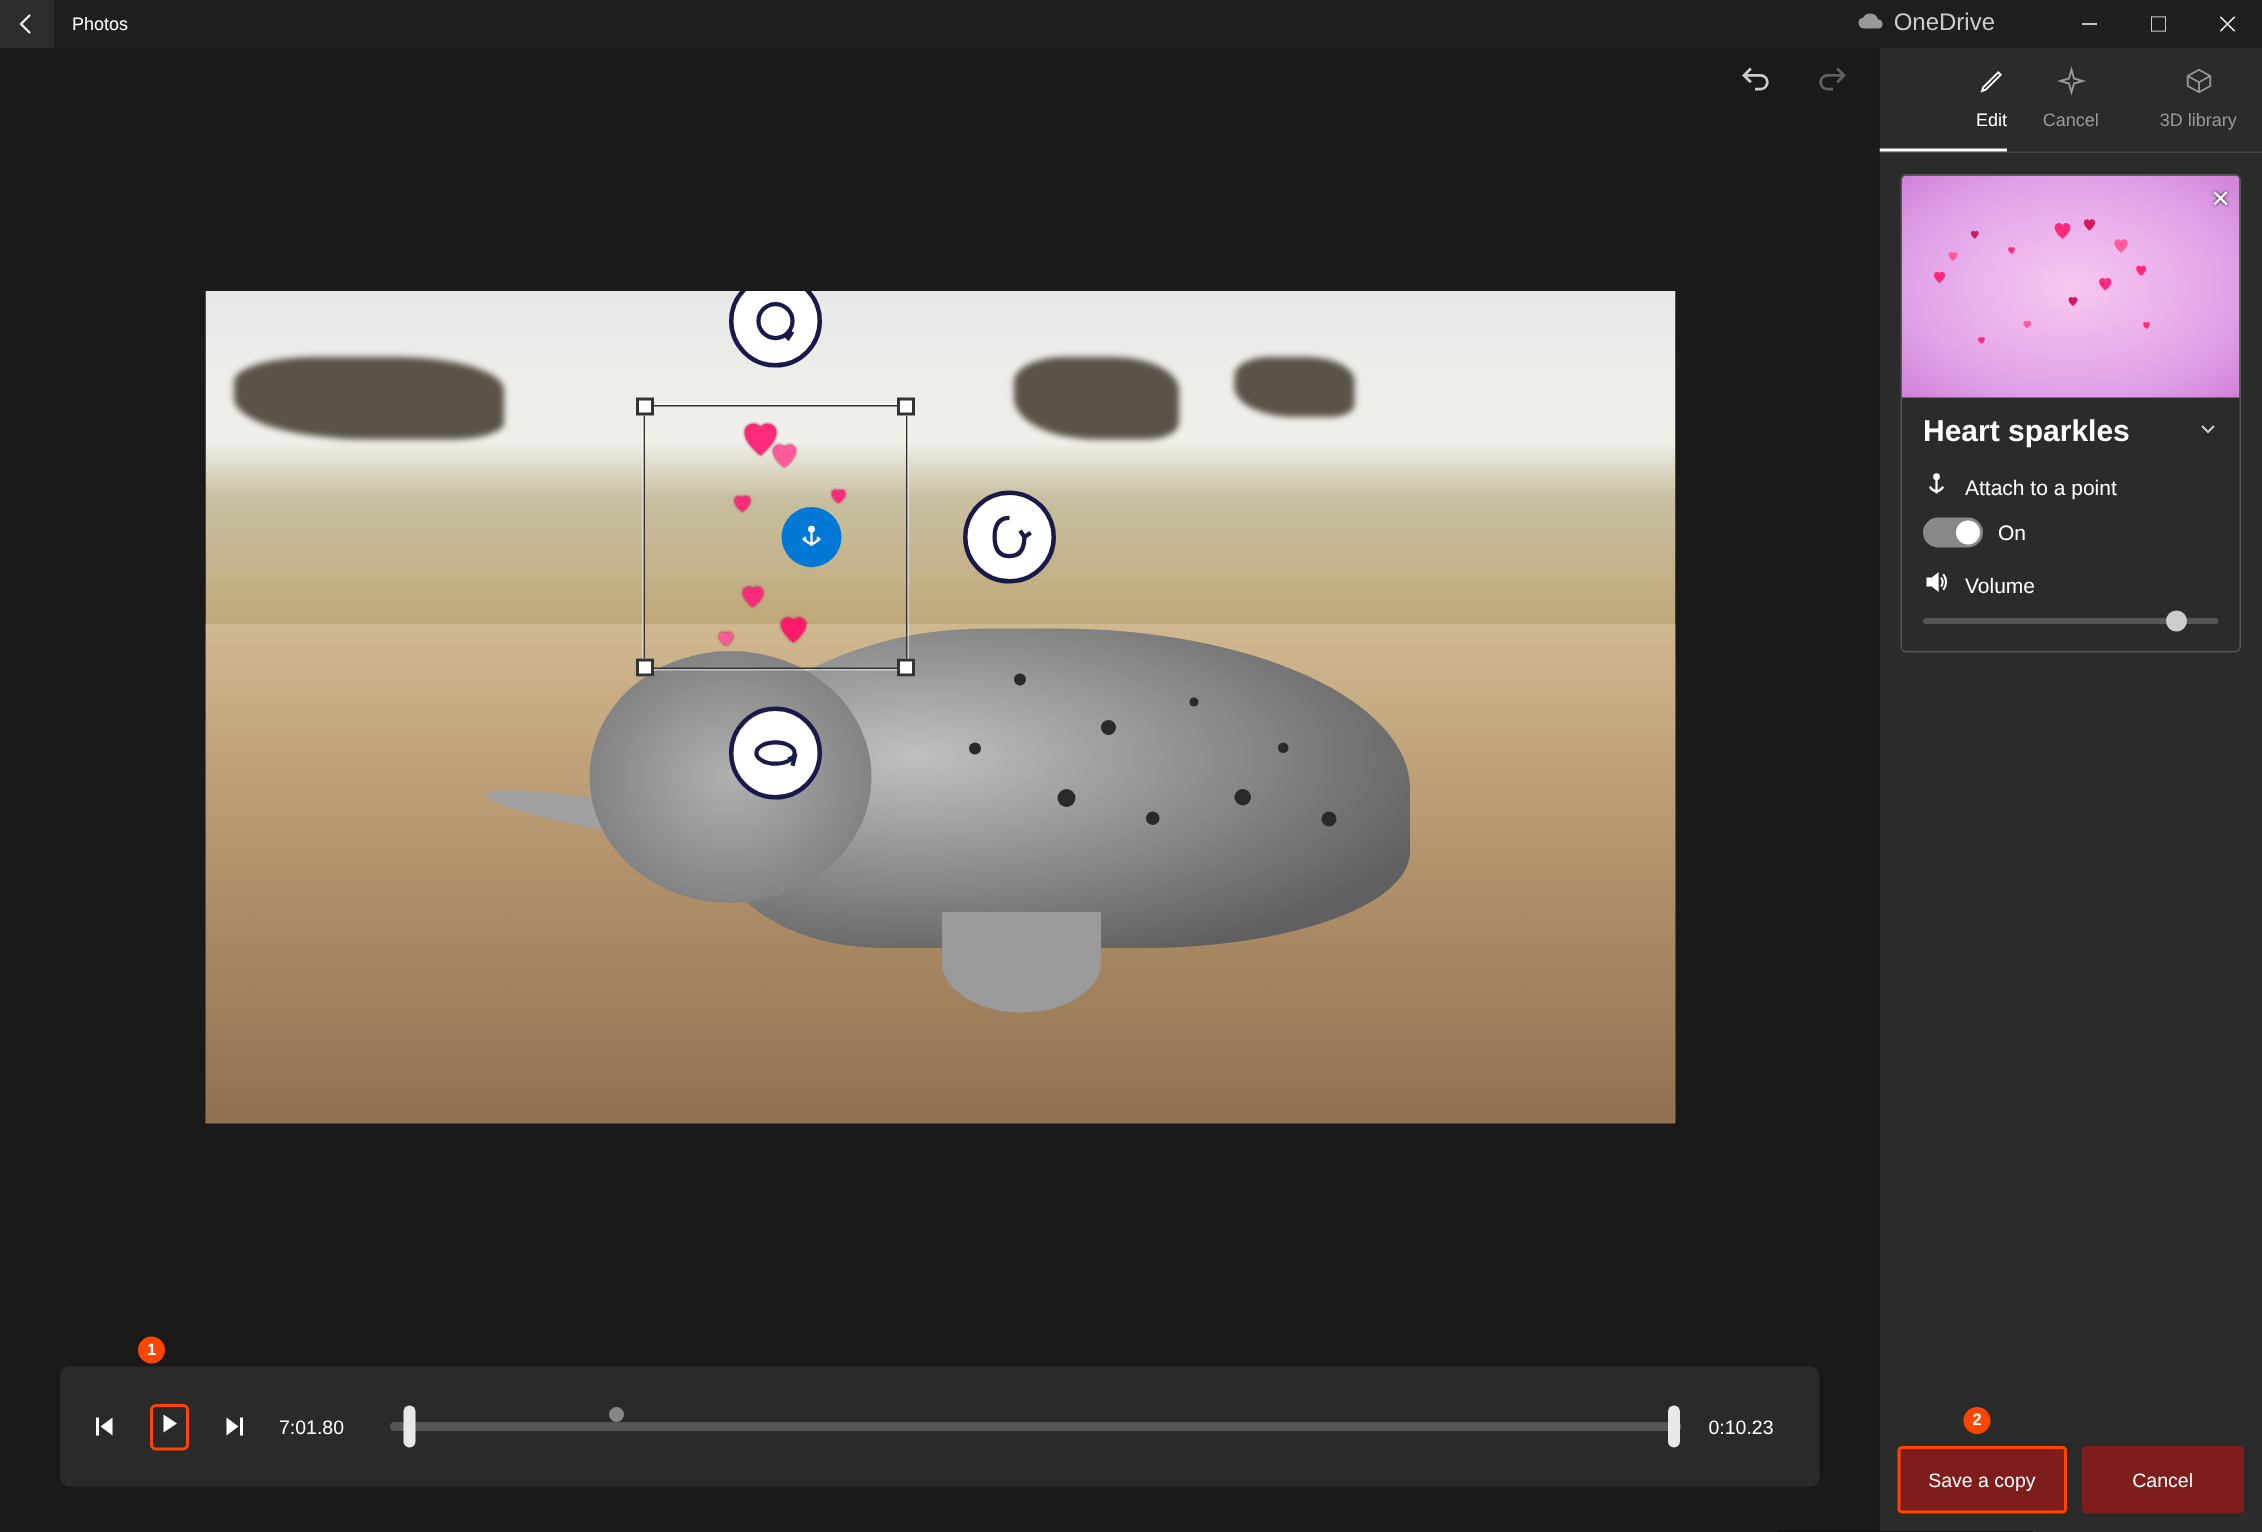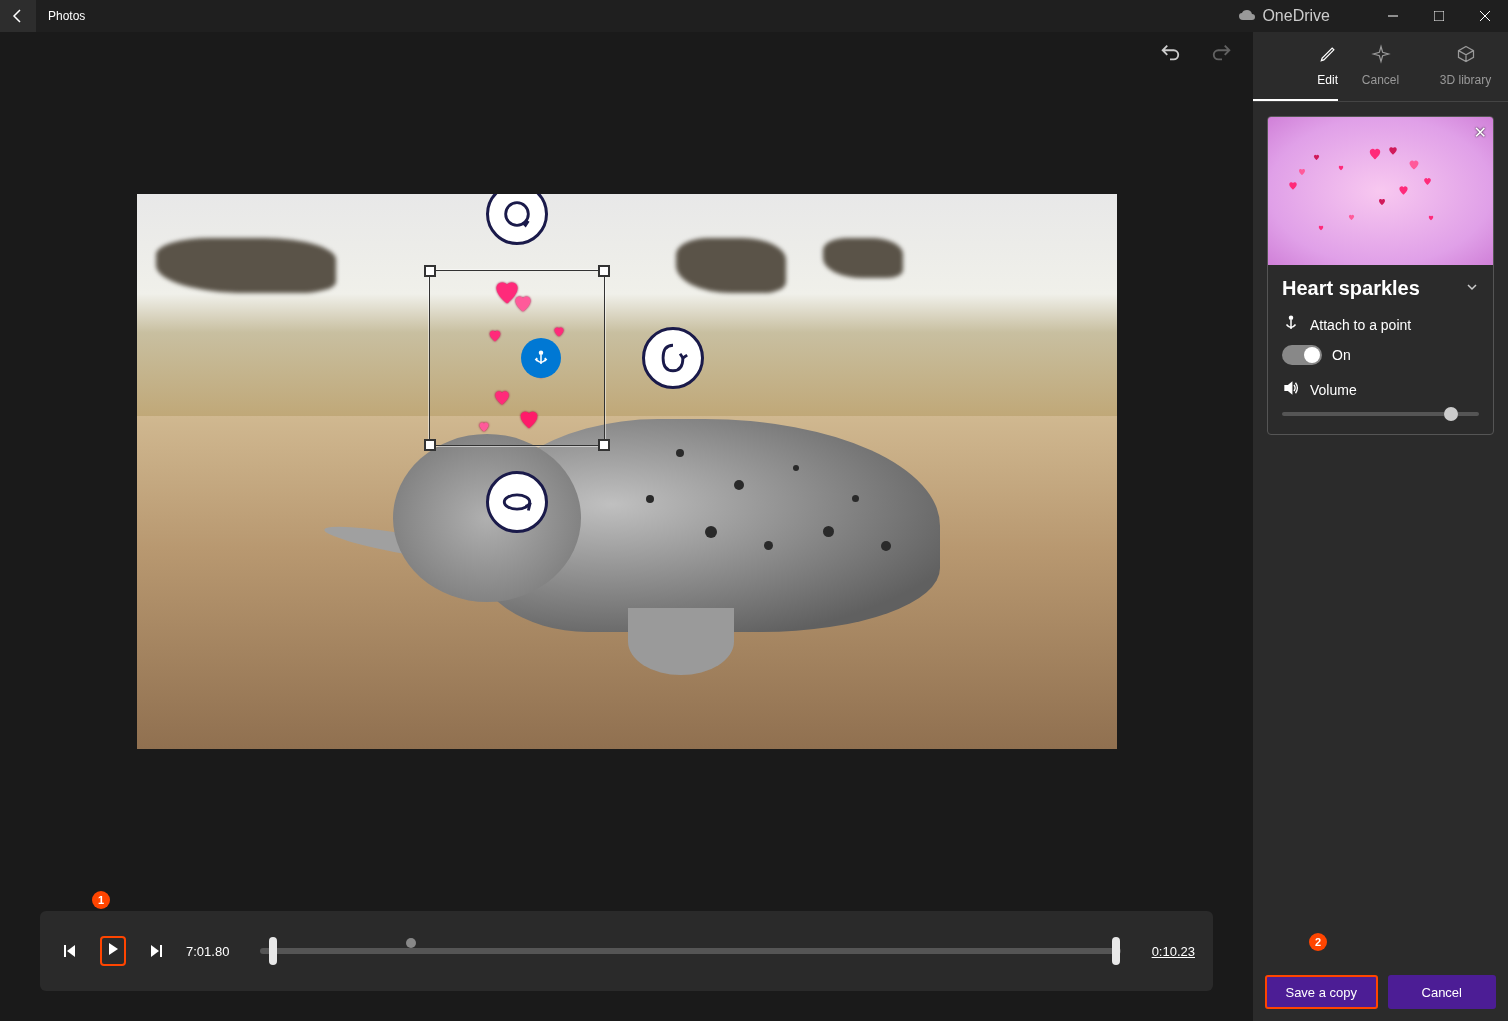--- a/index.html
+++ b/index.html
@@ -83,21 +83,21 @@
   .chev { color:#ccc; }
   .effect-row { display:flex; align-items:center; gap:10px; font-size:14px; margin-bottom:10px; }
   .toggle { width:40px; height:20px; background:#555; border-radius:10px; position:relative; }
   .toggle.on::after { content:''; position:absolute; right:2px; top:2px; width:16px; height:16px; background:#fff; border-radius:50%; }
   .toggle.on { background:#888; }
   .vol-slider { height:4px; background:#555; border-radius:2px; position:relative; margin-top:12px; }
   .vol-thumb { position:absolute; width:14px; height:14px; background:#ccc; border-radius:50%; top:-5px; }
 
   
   .side-footer { margin-top:auto; padding: 12px; display:flex; gap:10px; position:relative; }
-  .btn { flex:1; height:34px; background:#4c1d95; color:#fff; border:none; border-radius:3px; font-size:13px;margin-top:16px; }
+  .btn { flex:1; height:45px; background:#7f1d1d; color:#fff; border:none; border-radius:3px; font-size:13px; }
   .btn.primary { border:2px solid #ff4500; }
 
   
   .pheart { position:absolute; }
 </style>
 </head>
 <body>
 
 <div class="titlebar">
   <div class="titlebar-left">
@@ -253,21 +253,21 @@
             <path d="M2 1 L10 7 L2 13 Z"></path>
             <rect x="11" y="1" width="2" height="12"></rect>
           </svg>
       </div>
       <div class="time">7:01.80</div>
       <div class="track">
         <div class="track-marker" style="left:17%;"></div>
         <div class="track-handle" style="left:1%;"></div>
         <div class="track-handle" style="left:99%;"></div>
       </div>
-      <div class="time" style="text-align:right;text-decoration:underline;">0:10.23</div>
+      <div class="time" style="">0:10.23</div>
     </div>
   </div>
 
   <div class="sidebar">
     <div class="side-tabs">
       <div class="side-tab active">
         <span><svg width="20" height="20" viewBox="0 0 24 24" fill="none" stroke="#fff" stroke-width="1.5">
               <path d="M4 20 L7 19 L19 7 L17 5 L5 17 Z"></path>
             </svg></span>
         <span>Edit</span>

